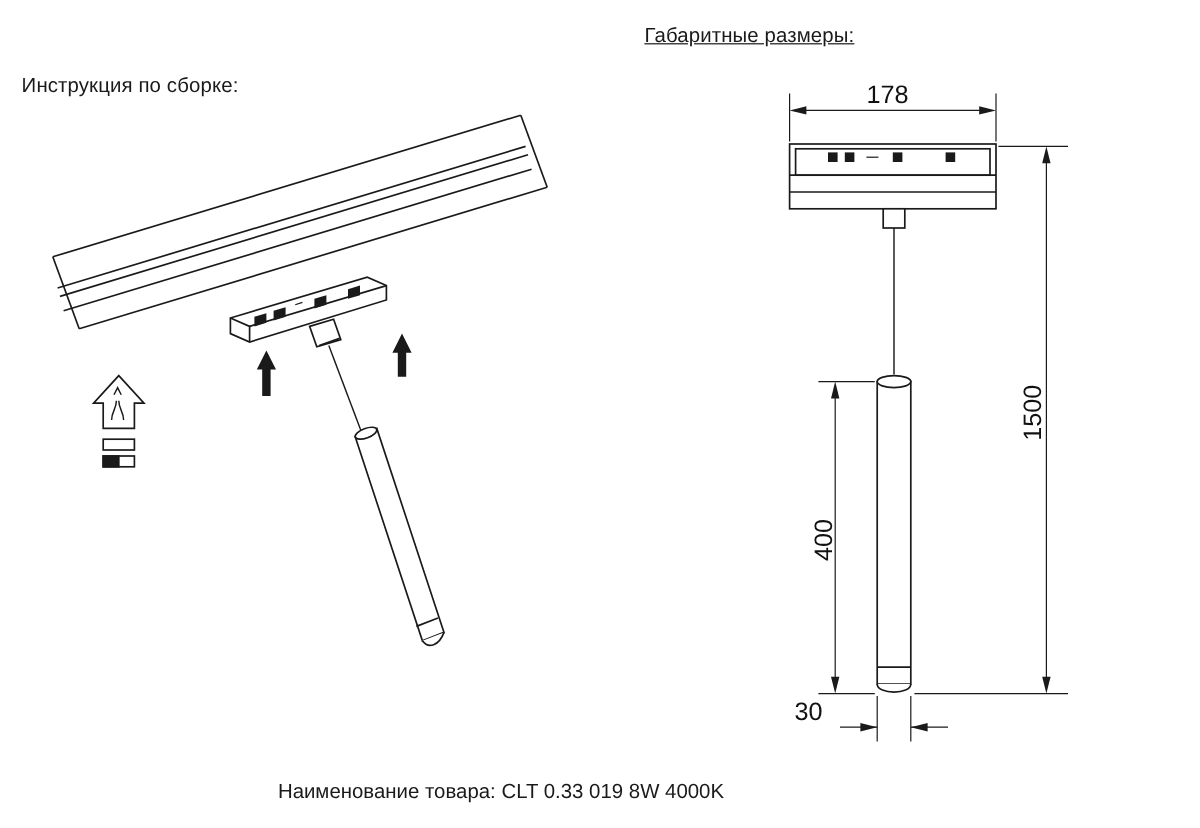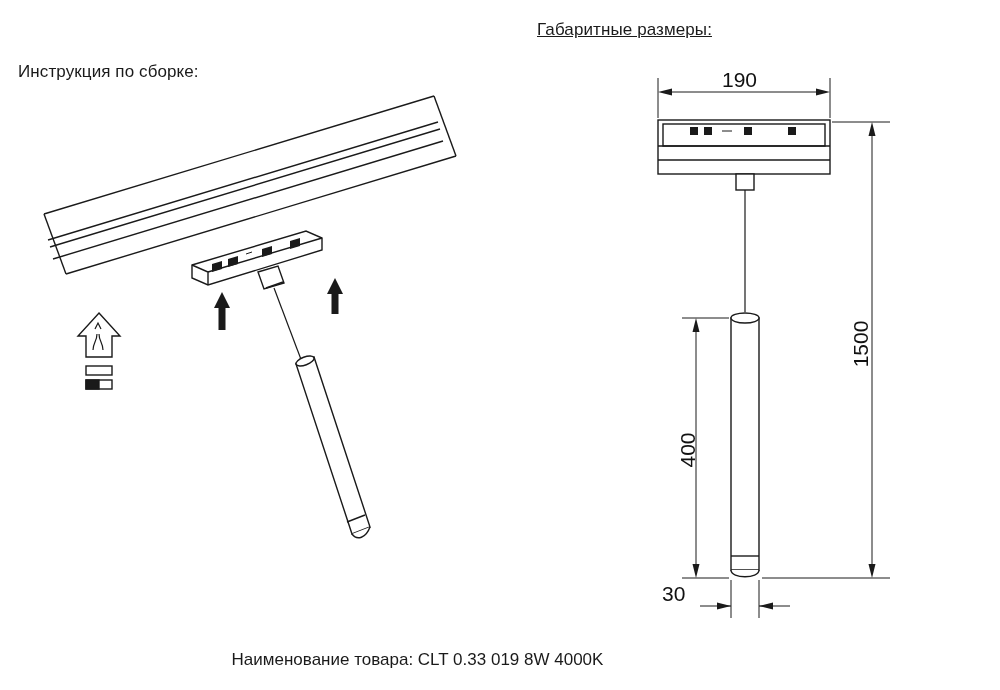--- a/index.html
+++ b/index.html
@@ -194,21 +194,21 @@
         <path d="M 731 580 L 731 618"></path>
         <path d="M 759 580 L 759 618"></path>
         <path d="M 700 606 L 731 606"></path>
         <path d="M 790 606 L 759 606"></path>
         <path d="M 731 606 L 717 602.5 L 717 609.5 Z" fill="#1a1a1a" stroke="none"></path>
         <path d="M 759 606 L 773 602.5 L 773 609.5 Z" fill="#1a1a1a" stroke="none"></path>
       </g>
     </g>
   </svg>
 
-  <div class="dim-label" id="dim-136">190</div>
+  <div class="dim-label" id="dim-136">178</div>
 
   <div class="dim-label vertical" id="dim-1500">1500</div>
 
   <div class="dim-label vertical" id="dim-400">400</div>
 
   <div class="dim-label" id="dim-30">30</div>
 
   <div class="caption">Наименование товара: CLT 0.33 019 8W 4000K</div>
 
 </div>

